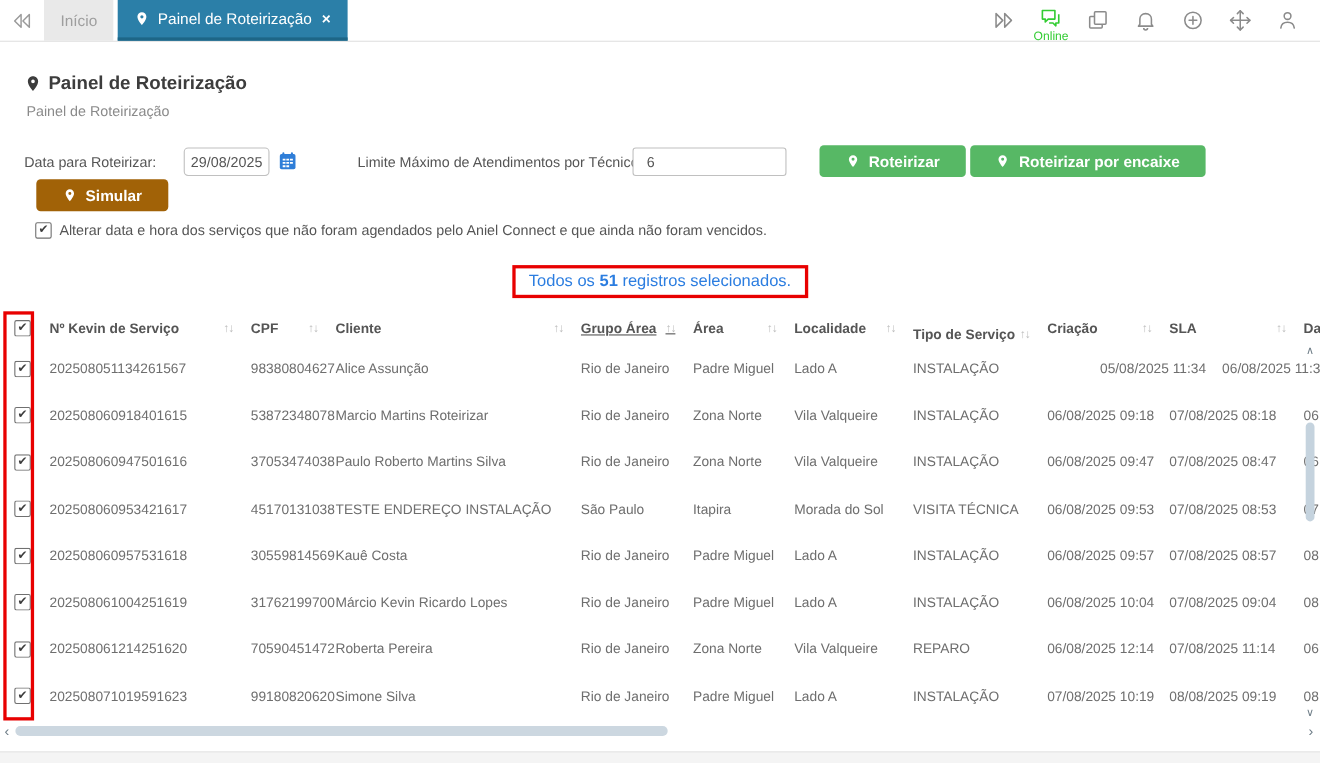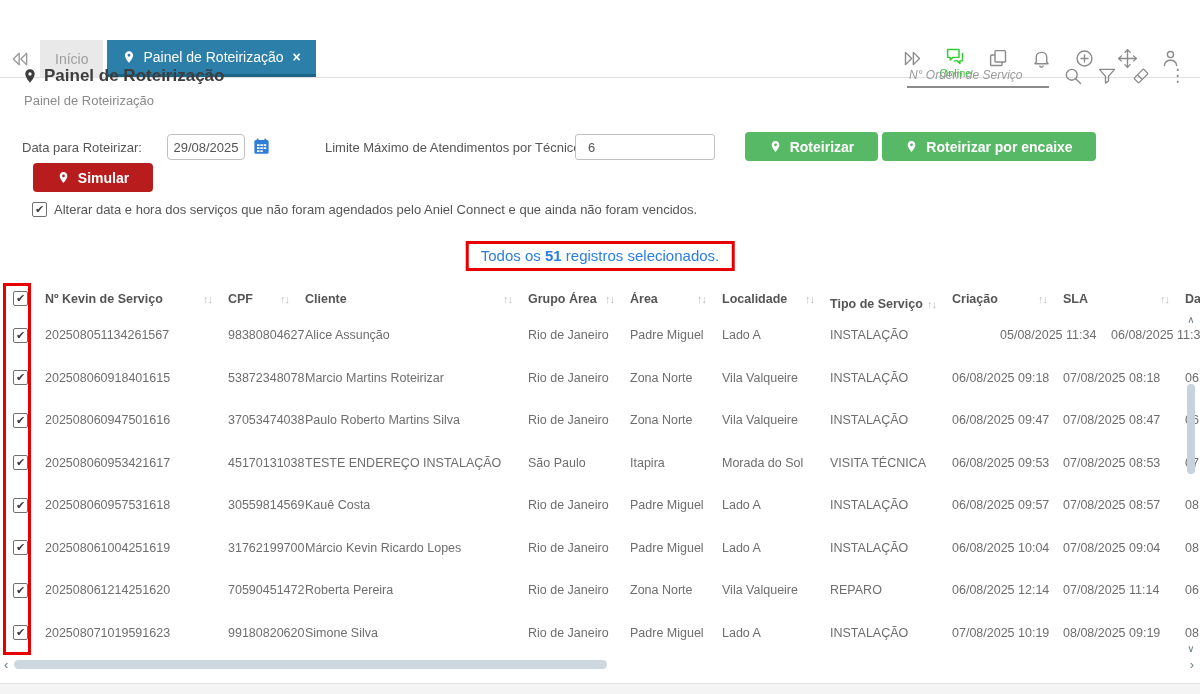--- a/index.html
+++ b/index.html
@@ -2,21 +2,21 @@
 <html><head>
 <meta charset="utf-8">
 <style>
   * { margin:0; padding:0; box-sizing:border-box; }
   html,body { width:1200px; height:694px; overflow:hidden; background:#fff; }
   body { font-family:"Liberation Sans","DejaVu Sans",sans-serif; color:#555; }
   .app { position:relative; width:1200px; height:694px; background:#fff; overflow:hidden; }
 
   
   .tabbar { position:absolute; top:0; left:0; right:0; height:38px; background:#fff;
-            border-bottom:1px solid #e0e0e0; display:flex; align-items:stretch;margin-top:40px; }
+            border-bottom:1px solid #e0e0e0; display:flex; align-items:stretch; }
   .collapse-btn { width:40px; display:flex; align-items:center; justify-content:center; color:#9a9a9a; cursor:pointer; }
   .collapse-btn svg { width:20px; height:20px; }
   .tab { display:flex; align-items:center; gap:7px; padding:0 15px; font-size:14px; cursor:pointer; }
   .tab.inactive { background:#e9e9e9; color:#9e9e9e; margin-right:4px; }
   .tab.active { background:#2b7fa8; color:#fff; border-bottom:3px solid #1d6687; }
   .tab .pin-svg { width:14px; height:14px; }
   .tab-close { font-weight:bold; font-size:14px; margin-left:2px; }
   .tbar-icons { margin-left:auto; display:flex; align-items:flex-start; padding:6px 8px 0 0; }
   .tbar-icon { width:43px; display:flex; flex-direction:column; align-items:center; color:#8b8b8b; cursor:pointer; padding-top:2px; }
   .tbar-icon svg { width:21px; height:21px; }
@@ -46,21 +46,21 @@
   .cal-btn { position:absolute; left:252px; top:137px; color:#2f7ed8; cursor:pointer; }
   .cal-btn svg { width:19px; height:19px; }
   .limit-input { position:absolute; left:575px; top:134px; width:140px; height:26px; border:1px solid #c0c0c0;
                  border-radius:3px; padding-left:12px; font-size:13px; color:#555; outline:none;
                  font-family:"Liberation Sans","DejaVu Sans",sans-serif; }
   .btn { position:absolute; height:29px; display:inline-flex; align-items:center; justify-content:center; gap:8px;
          color:#fff; font-size:14px; font-weight:bold; border:none; border-radius:4px; cursor:pointer;
          font-family:"Liberation Sans","DejaVu Sans",sans-serif; }
   .btn svg { width:13px; height:13px; }
   .btn-green { background:#57b865; }
-  .btn-teal  { background:#b91c1c; }
+  .btn-teal  { background:#a16207; }
   #btn-roteirizar { left:745px; top:132px; width:133px; }
   #btn-encaixe    { left:882px; top:132px; width:214px; }
   #btn-simular    { left:33px;  top:163px; width:120px; }
 
   .alter-row { position:absolute; left:32px; top:202px; display:flex; align-items:center; gap:7px; }
   .alter-row .label { font-size:13px; color:#555; }
 
   
   .checkbox { display:inline-flex; align-items:center; justify-content:center; width:15px; height:15px;
               border:1px solid #707070; border-radius:2px; background:#fff; font-size:11px; color:#3c3c3c;
@@ -168,43 +168,20 @@
   </div>
 
   <div class="page-title">
     <svg viewBox="0 0 24 24">
       <path d="M12 2c-3.9 0-7 3.1-7 7 0 5.3 7 13 7 13s7-7.7 7-13c0-3.9-3.1-7-7-7zm0 9.5a2.5 2.5 0 1 1 0-5 2.5 2.5 0 0 1 0 5z" fill="currentColor"></path>
     </svg>
     <span>Painel de Roteirização</span>
   </div>
   <div class="page-subtitle">Painel de Roteirização</div>
 
-  <div class="search-area">
-    <input class="search-input" type="text" placeholder="N° Ordem de Serviço" style="">
-    <span class="hicon">
-      <svg viewBox="0 0 24 24" fill="none" stroke="currentColor" stroke-width="1.7" stroke-linecap="round">
-        <circle cx="10.5" cy="10.5" r="6.5"></circle>
-          <path d="M15.3 15.3L21 21"></path>
-      </svg>
-    </span>
-    <span class="hicon">
-      <svg viewBox="0 0 24 24" fill="none" stroke="currentColor" stroke-width="1.6" stroke-linejoin="round">
-        <path d="M3 4h18l-7.2 8.5V18l-3.6 2.5v-8L3 4z"></path>
-      </svg>
-    </span>
-    <span class="hicon">
-      <svg viewBox="0 0 24 24" fill="none" stroke="currentColor" stroke-width="1.6" stroke-linejoin="round">
-        <g transform="rotate(-45 12 12)">
-            <rect x="4" y="8" width="16" height="8" rx="1.2"></rect>
-            <path d="M10 8v8"></path>
-          </g>
-      </svg>
-    </span>
-    <span class="kebab">⋮</span>
-  </div>
 
   <span class="form-label" style="left:22px; top:140px;">Data para Roteirizar:</span>
   <input class="date-input" type="text" value="29/08/2025" style="">
   <span class="cal-btn">
     <svg viewBox="0 0 24 24">
       <rect x="6" y="1.8" width="2.2" height="3.6" rx="1" fill="currentColor"></rect>
       <rect x="15.8" y="1.8" width="2.2" height="3.6" rx="1" fill="currentColor"></rect>
       <rect x="3" y="3.8" width="18" height="17.5" rx="2" fill="currentColor"></rect>
       <path d="M6.3 9.2h3.2v2.1H6.3zM10.5 9.2h3.2v2.1h-3.2zM14.7 9.2H18v2.1h-3.3zM6.3 13h3.2v2.1H6.3zM10.5 13h3.2v2.1h-3.2zM14.7 13H18v2.1h-3.3zM6.3 16.8h3.2v2.1H6.3zM10.5 16.8h3.2v2.1h-3.2z" fill="#fff"></path>
     </svg>
@@ -250,21 +227,21 @@
           <span class="sort">↑↓</span>
         </div>
         <div class="cell th-cell" style="width: 77px;">
           <span>CPF</span>
           <span class="sort">↑↓</span>
         </div>
         <div class="cell th-cell" style="width: 223px;">
           <span>Cliente</span>
           <span class="sort">↑↓</span>
         </div>
-        <div class="cell th-cell" style="width: 102px;">
+        <div class="cell th-cell" style="width: 102px; text-decoration: underline;">
           <span>Grupo Área</span>
           <span class="sort">↑↓</span>
         </div>
         <div class="cell th-cell" style="width: 92px;">
           <span>Área</span>
           <span class="sort">↑↓</span>
         </div>
         <div class="cell th-cell" style="width: 108px;">
           <span>Localidade</span>
           <span class="sort">↑↓</span>

